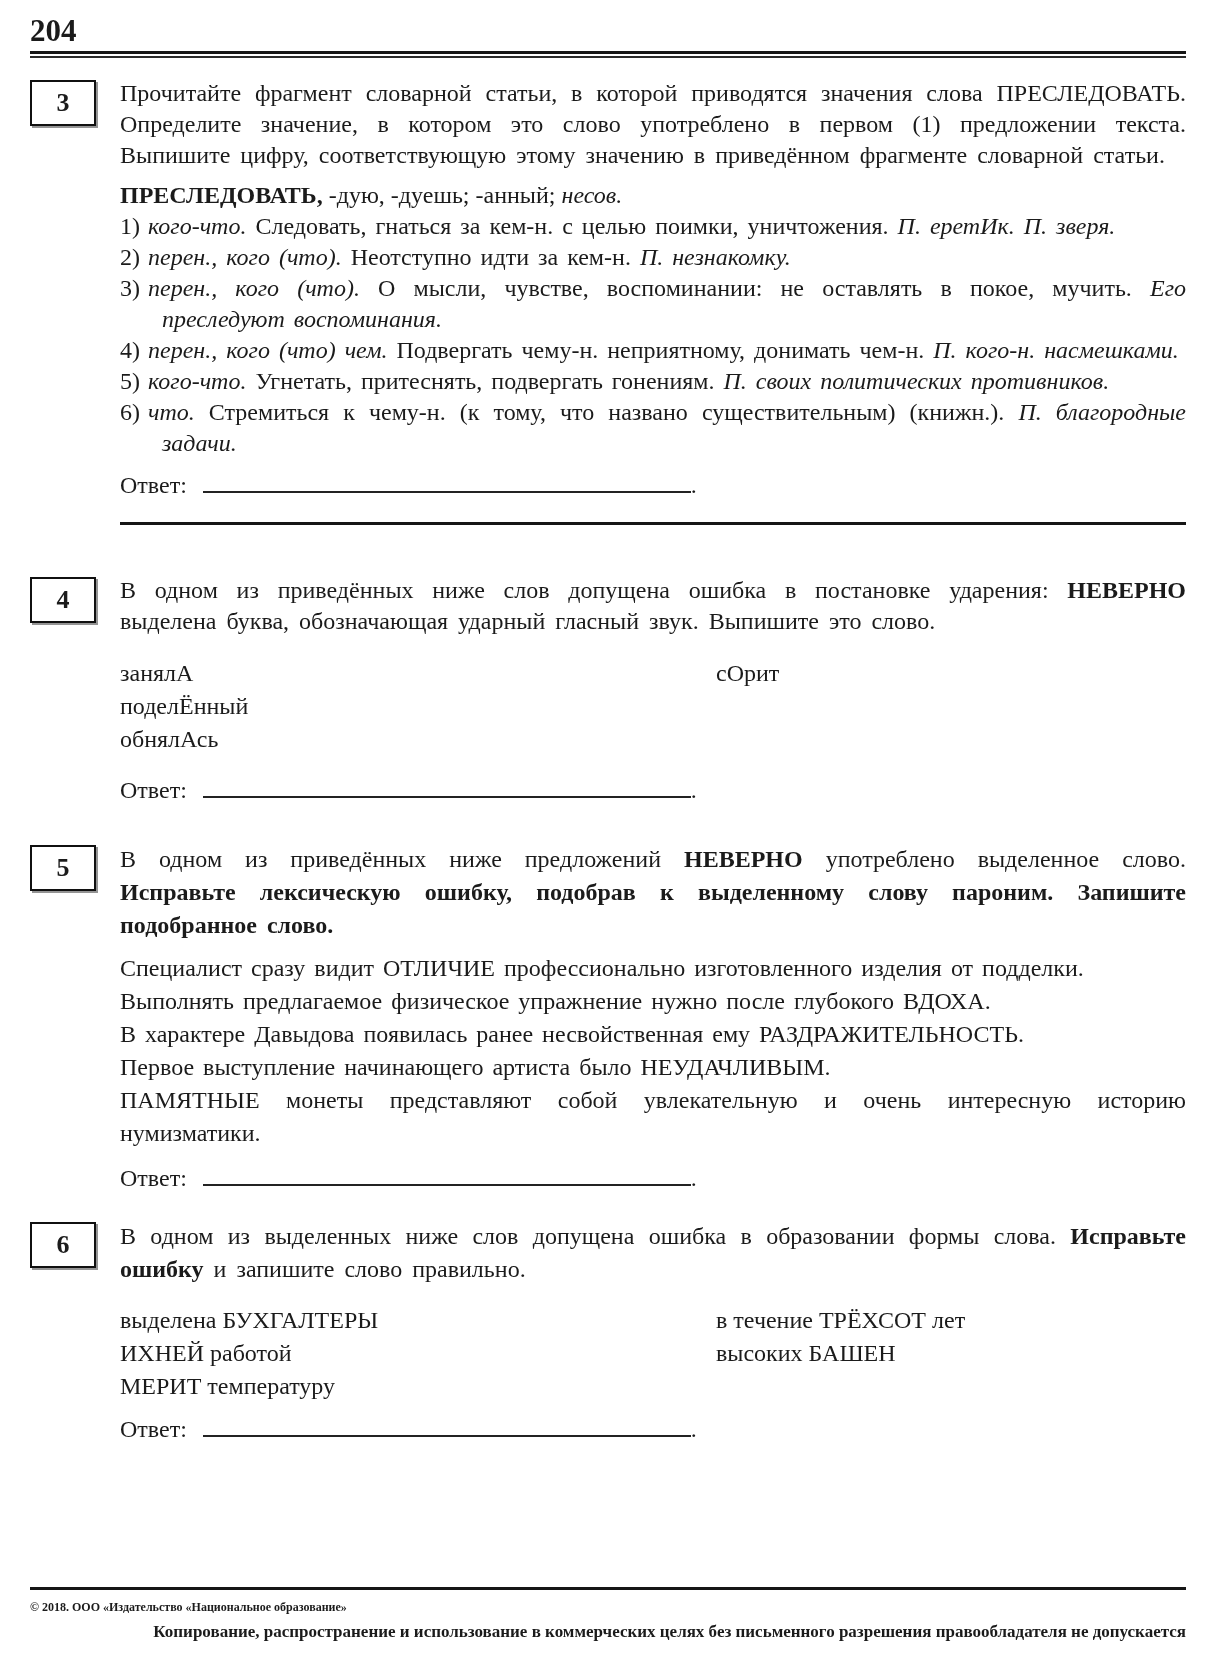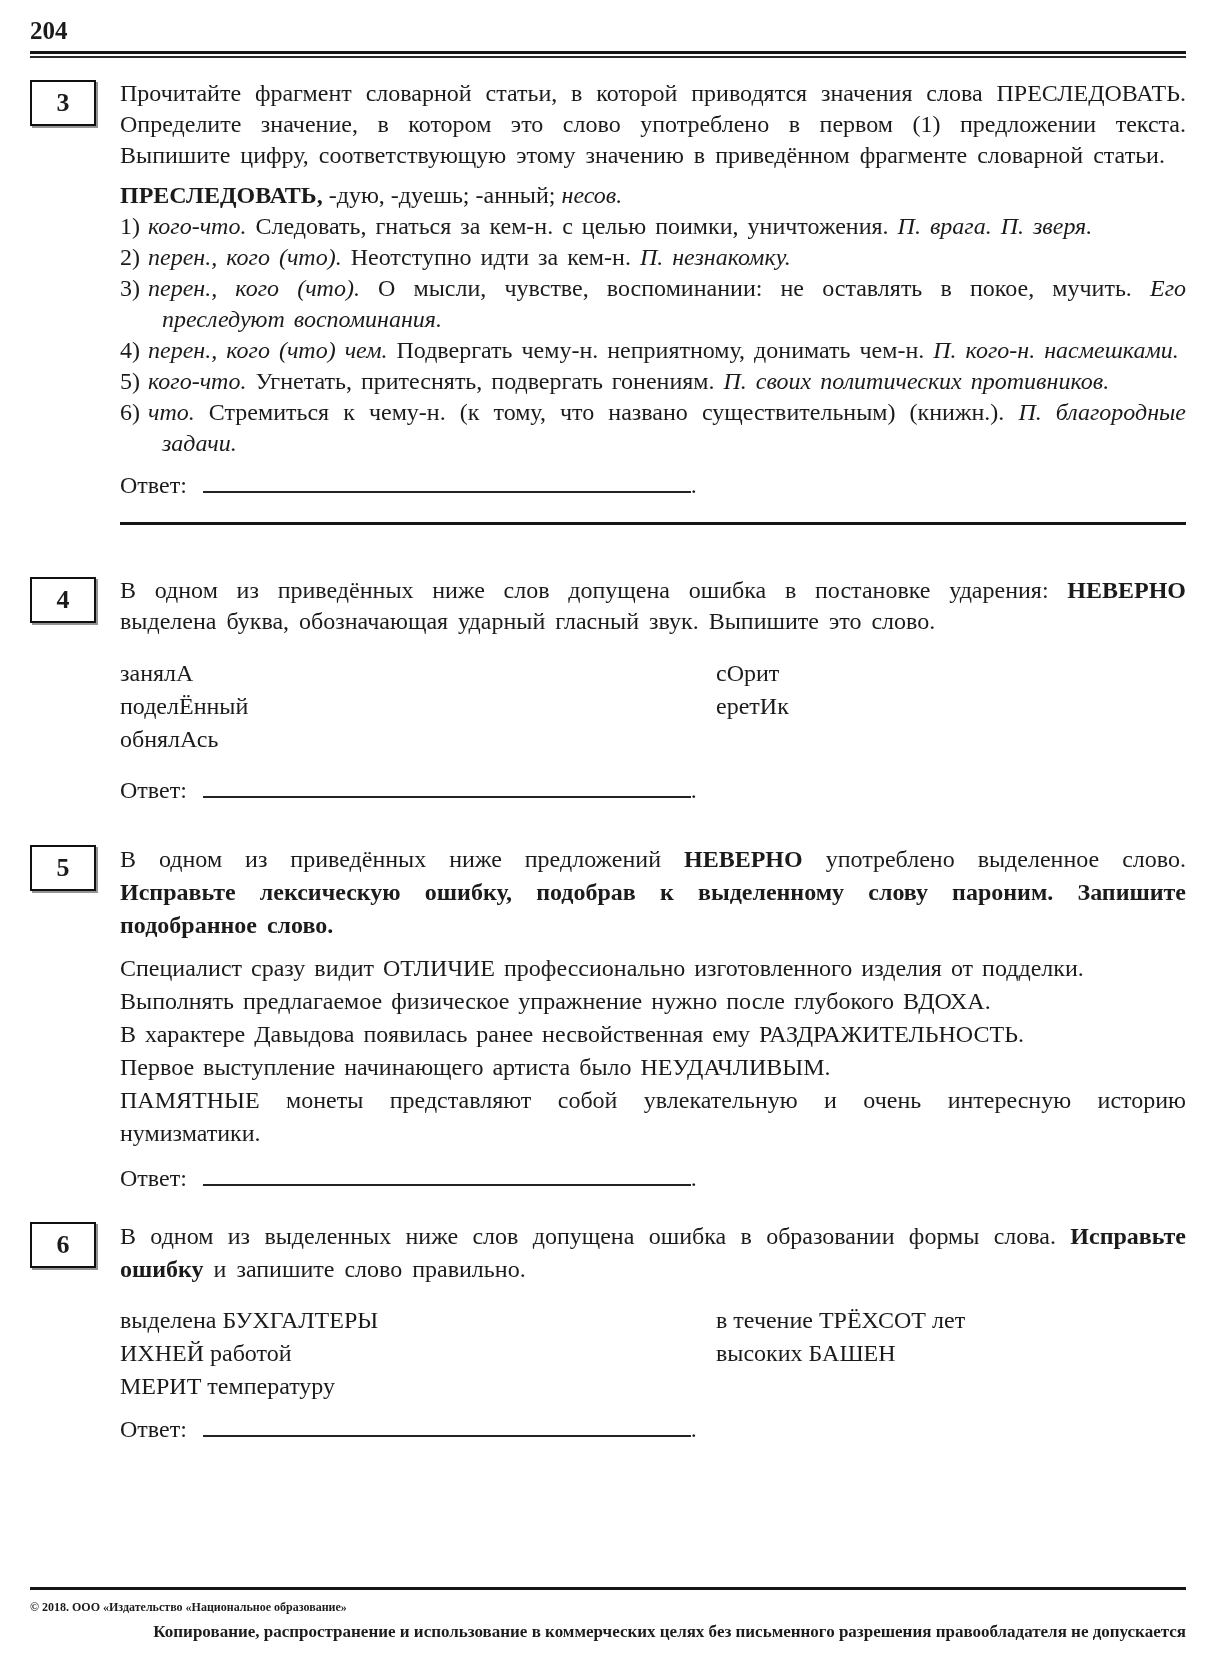--- a/index.html
+++ b/index.html
@@ -6,21 +6,21 @@
   body {
     width:1216px; height:1654px; position:relative; overflow:hidden;
     background:#ffffff; color:#1b1b1b;
     font-family:"Liberation Serif","DejaVu Serif",serif;
     font-size:24px;
   }
   .page-inner { padding:16px 30px 0 30px; }
 
   
   .header { display:flex; justify-content:space-between; align-items:flex-end; }
-  .pagenum { font-weight:bold; font-size:25px; line-height:30px; }
+  .pagenum { font-weight:bold; font-size:31px; line-height:30px; }
   .htitle {
     font-family:"Liberation Sans","DejaVu Sans",sans-serif;
     font-weight:700; font-size:21px; letter-spacing:0.2px; line-height:26px;
   }
   .header-rule { margin-top:5px; height:2px; border-top:3px solid #161616; border-bottom:2px solid #2a2a2a; }
 
   
   .tasks { margin-left:90px; margin-top:20px; }
   .task { position:relative; }
   .tnum {
@@ -79,21 +79,21 @@
 
   <div class="tasks">
 
     <div class="task" id="task3">
       <div class="tnum">3</div>
       <p class="jp">Прочитайте фрагмент словарной статьи, в которой приводятся значения слова ПРЕСЛЕДОВАТЬ. Определите значение, в котором это слово употреблено в первом (1) предложении текста. Выпишите цифру, соответствующую этому значению в приведённом фрагменте словарной статьи.</p>
 
       <p class="dict-head"><span class="hw">ПРЕСЛЕДОВАТЬ,</span><span> -дую, -дуешь; -анный; </span><span class="asp">несов.</span></p>
 
       <div>
-        <div class="sense"><span class="n">1)</span><span class="g">кого-что.</span><span> Следовать, гнаться за кем-н. с целью поимки, уничтожения. </span><span class="ex">П. врага. П. зверя.</span></div>
+        <div class="sense"><span class="n">1)</span><span class="g">кого-что.</span><span> Следовать, гнаться за кем-н. с целью поимки, уничтожения. </span><span class="ex">П. еретИк. П. зверя.</span></div>
         <div class="sense"><span class="n">2)</span><span class="g">перен., кого (что).</span><span> Неотступно идти за кем-н. </span><span class="ex">П. незнакомку.</span></div>
         <div class="sense"><span class="n">3)</span><span class="g">перен., кого (что).</span><span> О мысли, чувстве, воспоминании: не оставлять в покое, мучить. </span><span class="ex">Его преследуют воспоминания.</span></div>
         <div class="sense"><span class="n">4)</span><span class="g">перен., кого (что) чем.</span><span> Подвергать чему-н. неприятному, донимать чем-н. </span><span class="ex">П. кого-н. насмешками.</span></div>
         <div class="sense"><span class="n">5)</span><span class="g">кого-что.</span><span> Угнетать, притеснять, подвергать гонениям. </span><span class="ex">П. своих политических противников.</span></div>
         <div class="sense"><span class="n">6)</span><span class="g">что.</span><span> Стремиться к чему-н. (к тому, что названо существительным) (книжн.). </span><span class="ex">П. благородные задачи.</span></div>
       </div>
 
       <div class="answer ans-tight"><span>Ответ:</span><span class="blank"></span><span>.</span></div>
     </div>
 
@@ -104,21 +104,20 @@
       <p class="jp"><span>В одном из приведённых ниже слов допущена ошибка в постановке ударения: </span><b class="inb">НЕВЕРНО</b><span> выделена буква, обозначающая ударный гласный звук. Выпишите это слово.</span></p>
 
       <div class="cols">
         <div class="col-l">
           <div>занялА</div>
           <div>поделЁнный</div>
           <div>обнялАсь</div>
         </div>
         <div class="col-r">
           <div>сОрит</div>
-          <div>еретИк</div>
         </div>
       </div>
 
       <div class="answer ans-mid"><span>Ответ:</span><span class="blank"></span><span>.</span></div>
     </div>
 
     <div class="task" id="task5">
       <div class="tnum">5</div>
       <p class="jp lh33"><span>В одном из приведённых ниже предложений </span><b class="inb">НЕВЕРНО</b><span> употреблено выделенное слово. </span><b class="inb">Исправьте лексическую ошибку, подобрав к выделенному слову пароним. Запишите подобранное слово.</b></p>
 

